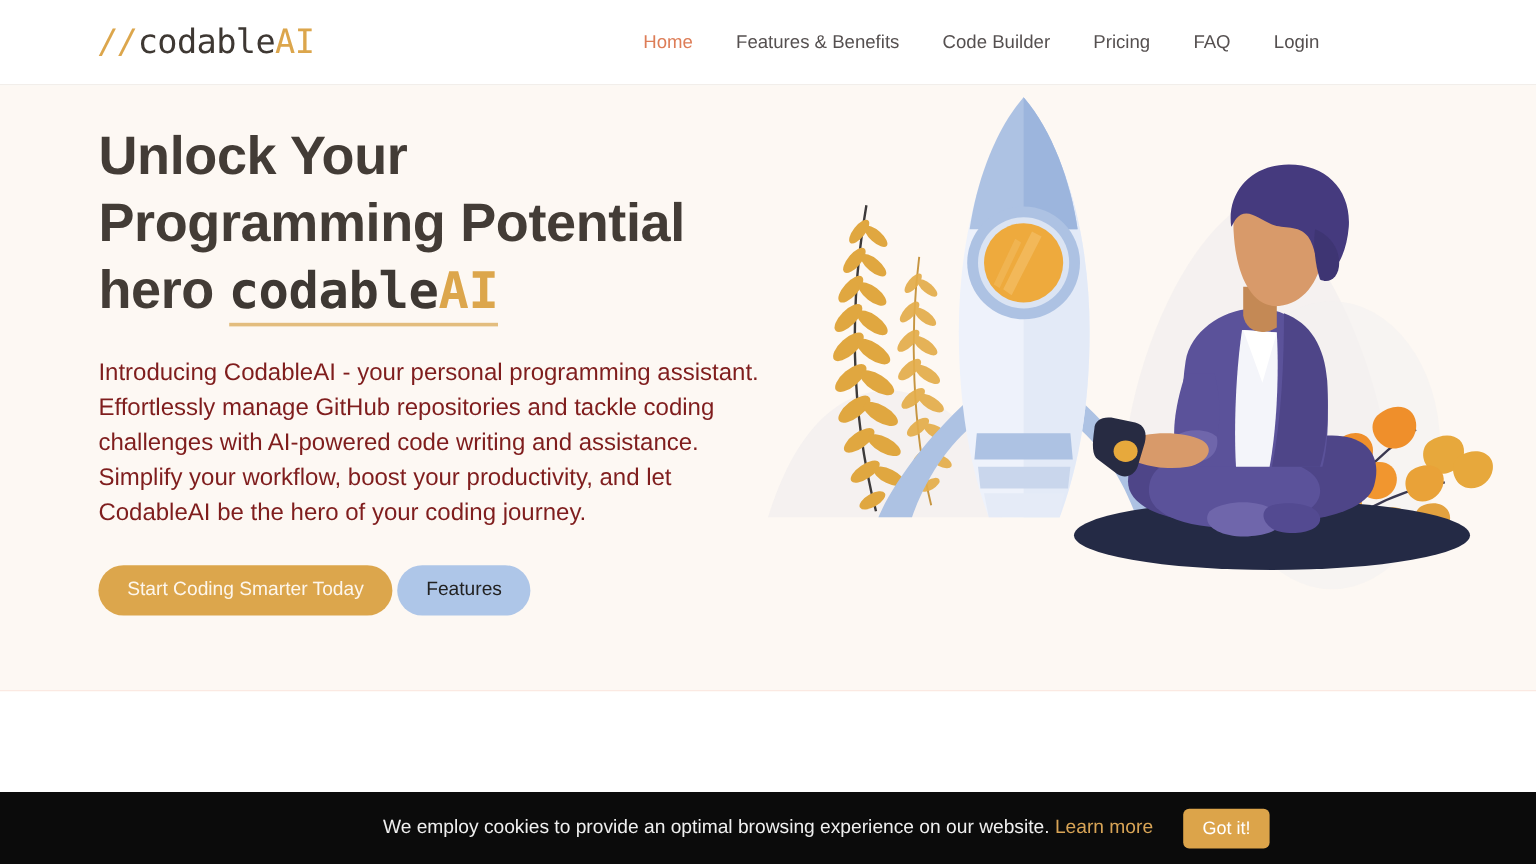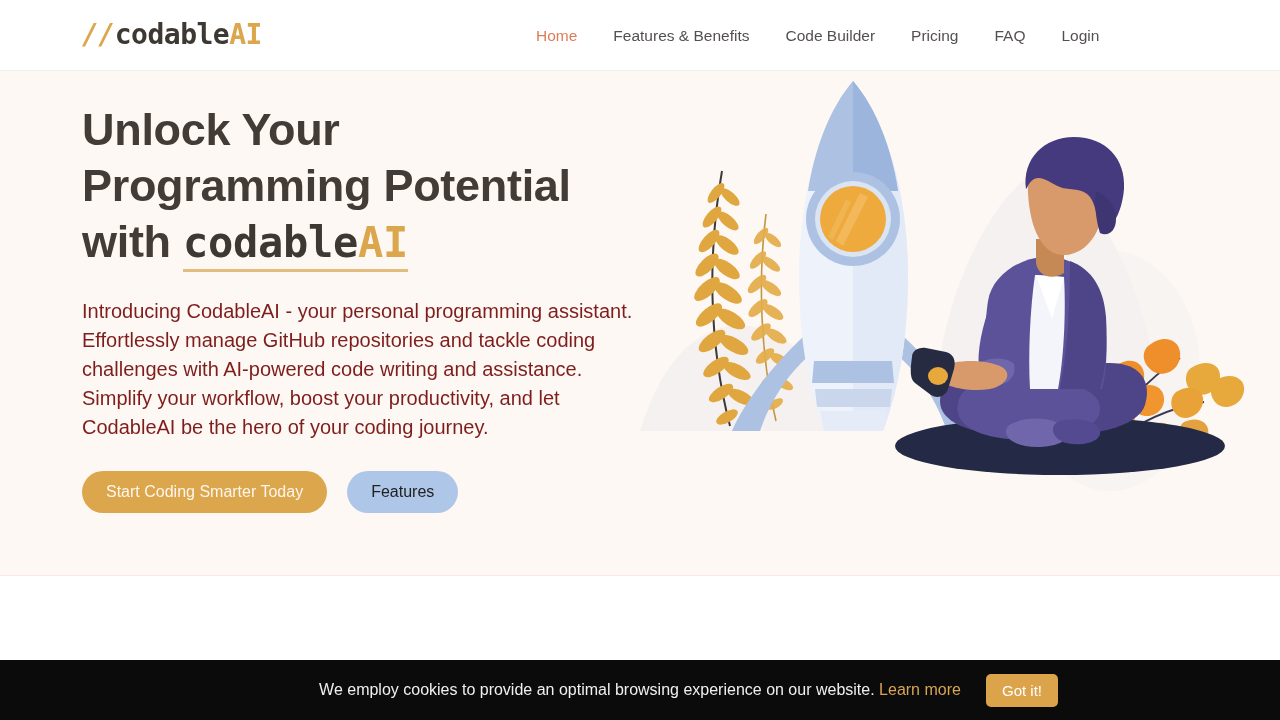--- a/index.html
+++ b/index.html
@@ -28,21 +28,21 @@
     align-items: center;
     z-index: 20;
   }
 
   .logo {
     position: absolute;
     left: 82px;
     top: 18px;
     font-family: "DejaVu Sans Mono", monospace;
     font-size: 28px;
-    font-weight: 700;
+    font-weight: 400;
     letter-spacing: -0.5px;
     white-space: nowrap;
     cursor: pointer;
   }
   .logo .slashes { color: #dca64c; font-style: italic; }
   .logo .word    { color: #3e3833; }
   .logo .ai      { color: #dca64c; }
 
   .main-nav {
     position: absolute;
@@ -117,21 +117,21 @@
     font-size: 20px;
     line-height: 29px;
     color: #7f1d1d;
     width: 552px;
   }
 
   .cta-row {
     margin-top: 29px;
     display: flex;
     align-items: center;
-    gap: 20px;
+    gap: 4px;
   }
   .btn-primary {
     background: #dca64c;
     color: #fdf6ec;
     border: none;
     border-radius: 24px;
     height: 42px;
     padding: 0 24px;
     font-size: 16px;
     font-family: "Liberation Sans", sans-serif;
@@ -219,21 +219,21 @@
   </nav>
 
 </header>
 
 <section class="hero">
 
   <div class="hero-copy">
     <h1 class="headline">
       <span>Unlock Your</span><br>
       <span>Programming Potential</span><br>
-      <span>with </span><span class="brand"><span class="b-dark">codable</span><span class="b-gold">AI</span></span>
+      <span>hero </span><span class="brand"><span class="b-dark">codable</span><span class="b-gold">AI</span></span>
     </h1>
 
     <p class="subcopy">Introducing CodableAI - your personal programming assistant. Effortlessly manage GitHub repositories and tackle coding challenges with AI-powered code writing and assistance. Simplify your workflow, boost your productivity, and let CodableAI be the hero of your coding journey.</p>
 
     <div class="cta-row">
       <button class="btn-primary">Start Coding Smarter Today</button>
       <button class="btn-secondary">Features</button>
     </div>
   </div>
 

